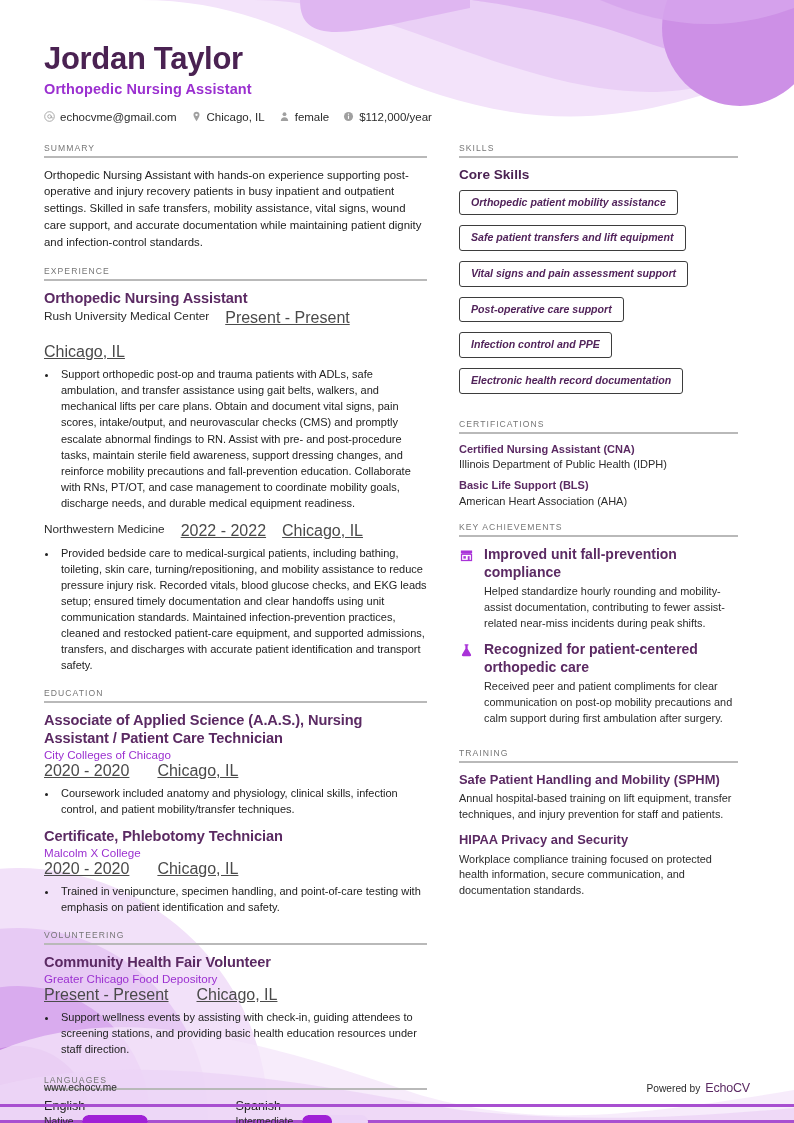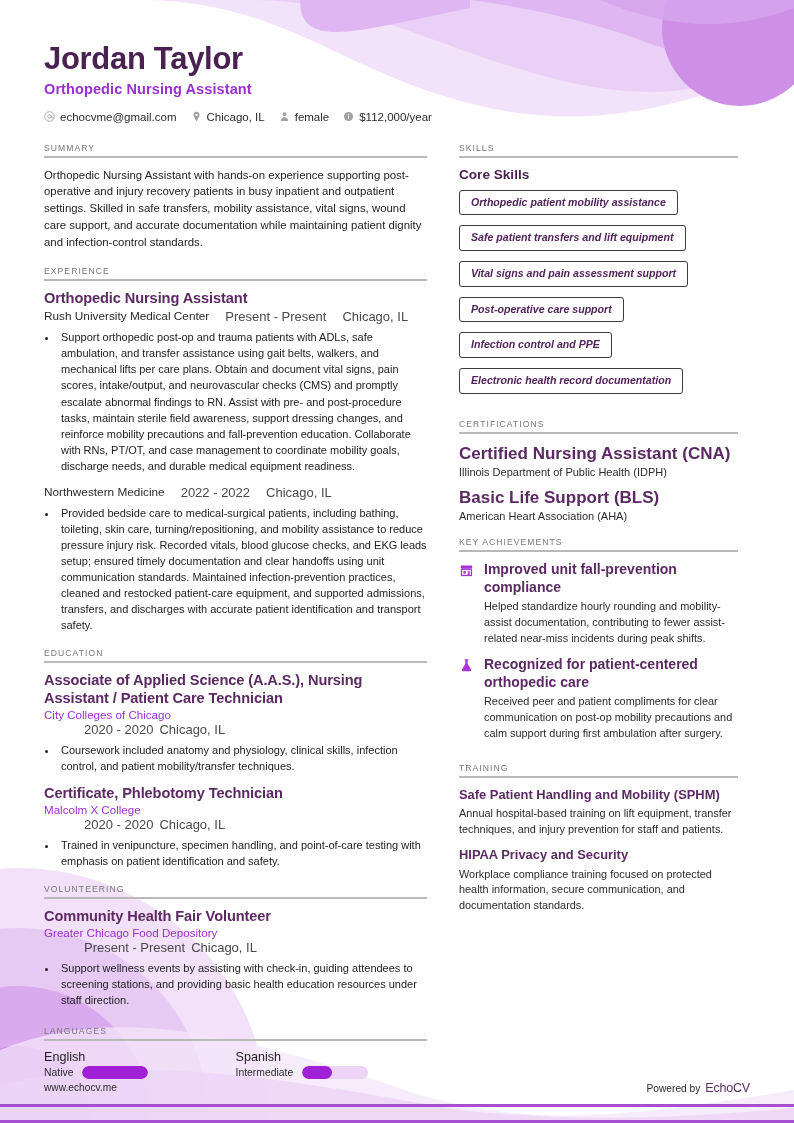--- a/index.html
+++ b/index.html
@@ -126,29 +126,29 @@
     gap: 16px;
     margin-top: 2px;
     flex-wrap: wrap;
   }
   .entry-org {
     font-size: 11.8px;
     color: #2b2b2b;
   }
   .entry-org.accent { color: #9b30d0; font-size: 11.6px; }
   .entry-dates, .entry-loc {
-    font-size: 13px;
+    font-size: 16px;
     color: #4a4a4a;
+    text-decoration: underline;
   }
   .meta-line {
     display: flex;
-    gap: 6px;
+    gap: 28px;
     align-items: center;
     margin-top: 1px;
-    margin-left: 40px;
   }
 
   ul.bullets {
     margin: 5px 0 0 14px;
     padding: 0;
   }
   ul.bullets li {
     font-size: 11px;
     line-height: 1.46;
     color: #222222;
@@ -174,21 +174,21 @@
     margin-bottom: 10px;
     line-height: 1.1;
     background: #ffffff;
     font-style: italic;
   }
   .chip-wrap { display: flex; flex-direction: column; align-items: flex-start; }
 
   
   .cert { margin-bottom: 9px; }
   .cert-name {
-    font-size: 17px;
+    font-size: 11px;
     font-weight: 600;
     color: #5b2a63;
     line-height: 1.25;
   }
   .cert-issuer {
     font-size: 11px;
     color: #2b2b2b;
     margin-top: 2px;
   }
 

